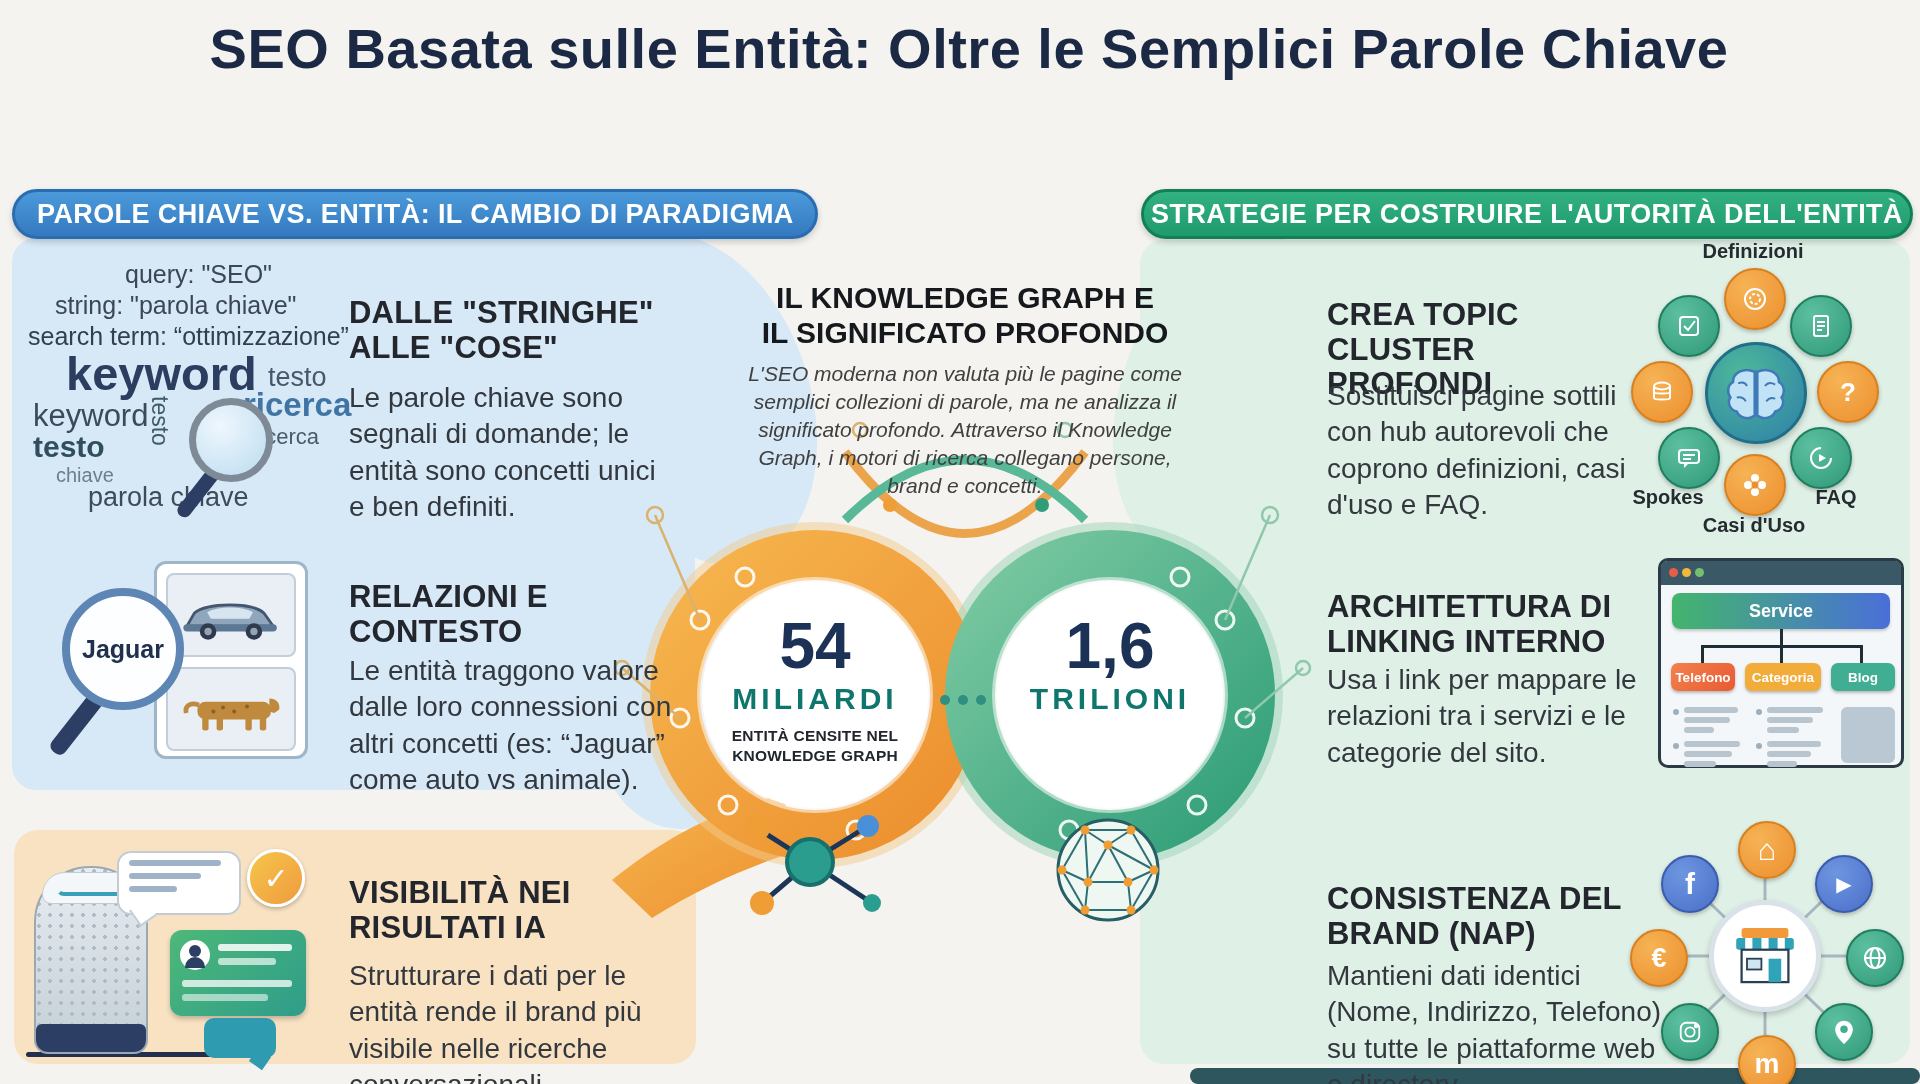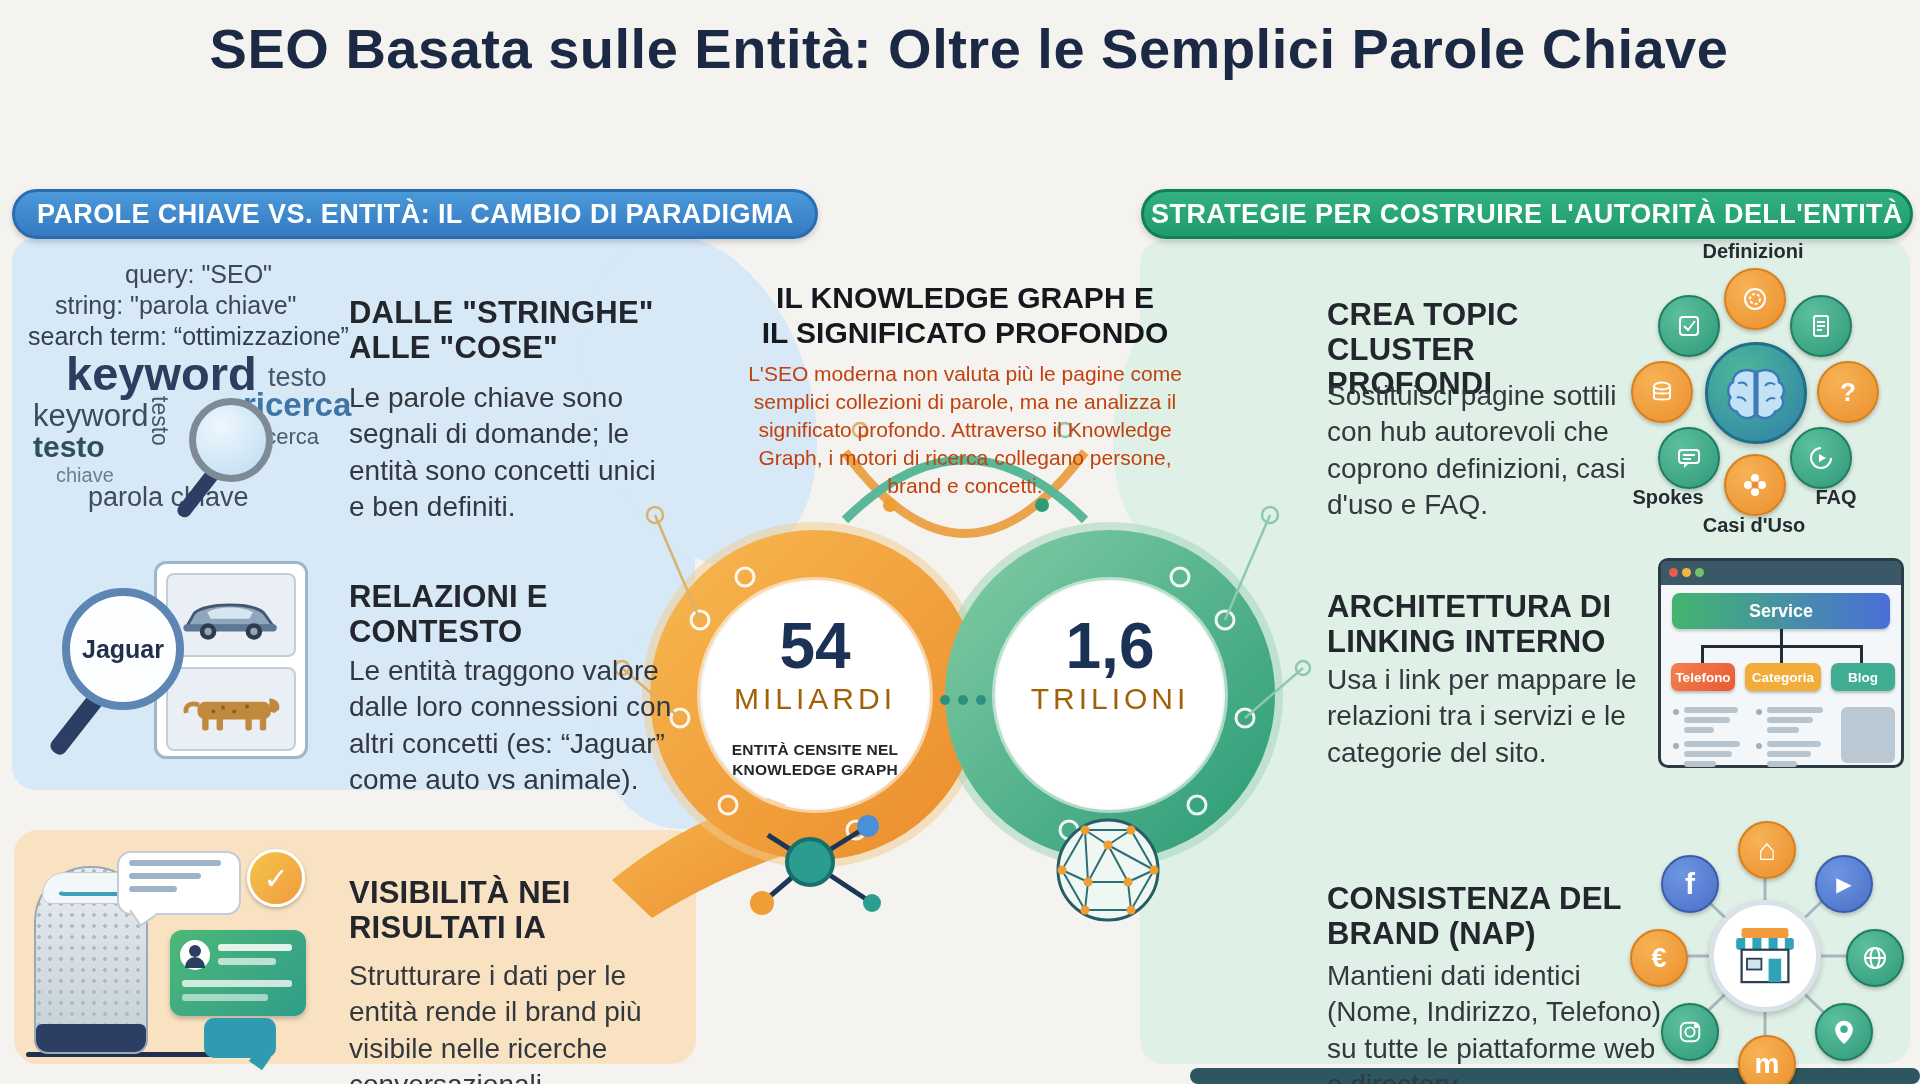--- a/index.html
+++ b/index.html
@@ -15,26 +15,26 @@
   .panel-green{left:1140px;top:240px;width:770px;height:824px;background:#dff0e6;}
   .banner{height:50px;border-radius:26px;display:flex;align-items:center;color:#fff;
     font-weight:800;font-size:27px;letter-spacing:.4px;box-shadow:0 3px 6px rgba(0,0,0,.18);}
   .banner-blue{left:12px;top:189px;width:806px;background:linear-gradient(180deg,#4b9ada,#3579c0);
     border:3px solid #2a6cb0;padding-left:22px;box-sizing:border-box;}
   .banner-green{left:1141px;top:189px;width:772px;background:linear-gradient(180deg,#33b183,#1f9a6c);
     border:3px solid #128055;justify-content:center;box-sizing:border-box;}
   .sec-h{font-size:31px;font-weight:800;line-height:1.12;color:#23272d;letter-spacing:.2px;}
   .sec-b{font-size:28px;line-height:1.3;color:#33383f;}
   .center-h{font-size:30px;font-weight:800;line-height:1.18;color:#15181d;text-align:center;}
-  .center-b{font-size:21px;line-height:1.33;color:#c2410c;text-align:center;}
+  .center-b{font-size:21px;line-height:1.33;color:#404040;text-align:center;font-style:italic;}
   .stat{width:226px;height:226px;border-radius:50%;background:#fff;text-align:center;
     box-shadow:0 0 0 5px rgba(255,255,255,.55);}
   .stat-value{font-size:64px;font-weight:800;color:#1c3156;margin-top:32px;line-height:1;}
-  .stat-unit{font-size:30px;font-weight:400;color:#a16207;letter-spacing:4px;margin-top:4px;}
-  .stat-cap{font-size:15.5px;font-weight:700;color:#21262c;line-height:1.3;margin-top:24px;letter-spacing:.2px;}
+  .stat-unit{font-size:30px;font-weight:700;color:#0f766e;letter-spacing:4px;margin-top:4px;}
+  .stat-cap{font-size:15.5px;font-weight:700;color:#21262c;line-height:1.3;margin-top:10px;letter-spacing:.2px;}
   .wc{color:#3b4754;}
   .lens{border-radius:50%;box-sizing:border-box;}
   .lens-handle{background:#2c3e63;border-radius:7px;}
   .sat{border-radius:50%;display:flex;align-items:center;justify-content:center;
     box-shadow:0 2px 4px rgba(0,0,0,.25);color:#fff;}
   .sat-o{background:radial-gradient(circle at 35% 30%,#f6b355,#ec8f2e);border:2px solid #d87f1e;}
   .sat-t{background:radial-gradient(circle at 35% 30%,#5cc0a0,#2f9878);border:2px solid #1f7e60;}
   .sat-b{background:radial-gradient(circle at 35% 30%,#6d96e0,#4a6fc9);border:2px solid #3a5cab;}
   .hub-label{font-size:20px;font-weight:700;color:#262b31;text-align:center;}
   .browser{left:1658px;top:558px;width:246px;height:210px;background:#f4f7f9;border:3px solid #2c3a45;

